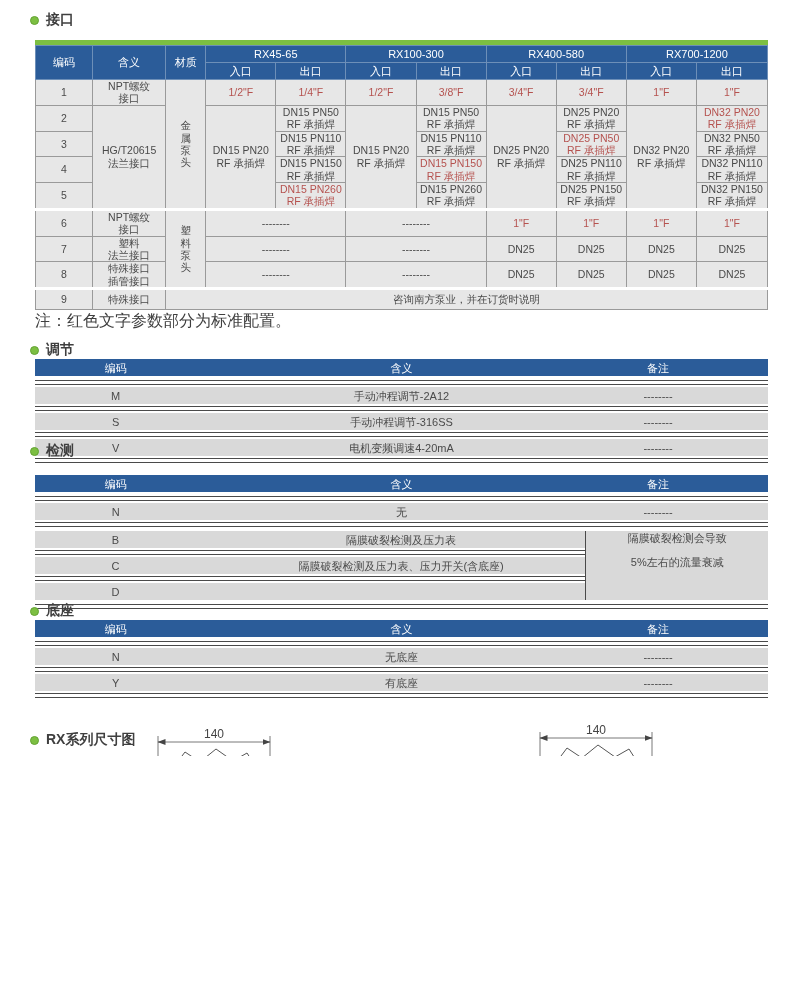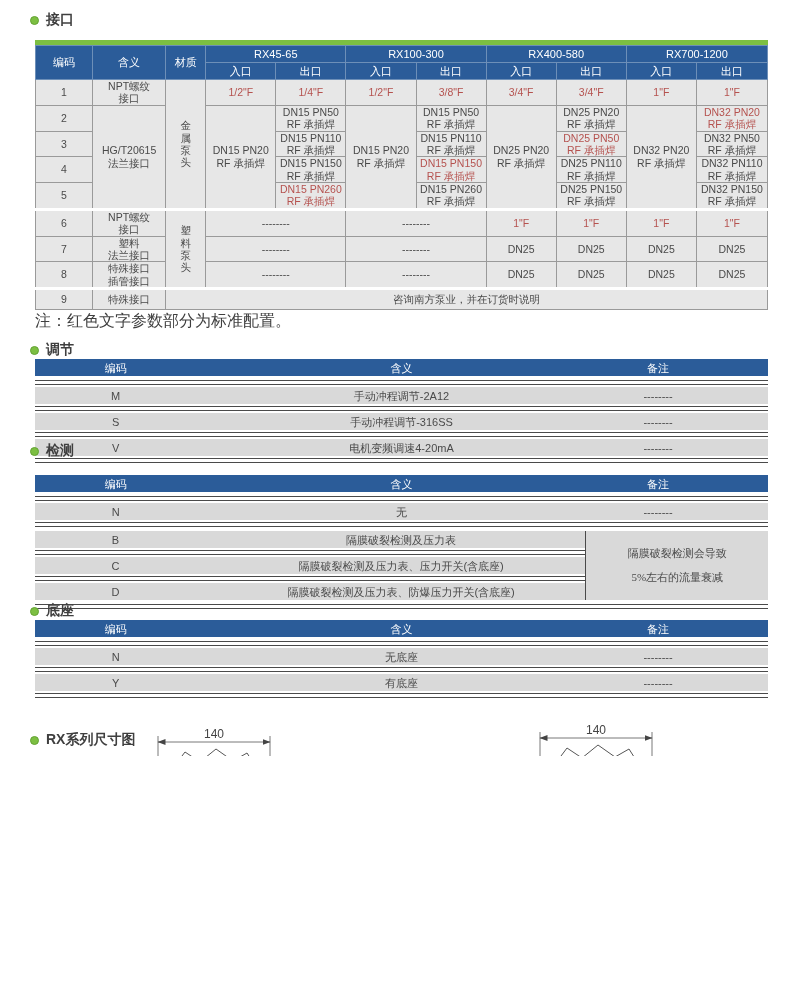--- a/index.html
+++ b/index.html
@@ -20,21 +20,21 @@
   
   .stable{position:absolute;left:35px;width:733px;}
   .shead{position:relative;background:var(--blue,#2b5c99);height:17px;color:#fff;font-size:11px;margin-bottom:4px;}
   .shead span,.srow span{position:absolute;top:50%;transform:translate(-50%,-50%);white-space:nowrap;}
   .dline{height:3px;border-top:1px solid var(--line-dark,#4a4a4a);border-bottom:1px solid var(--line-dark,#4a4a4a);margin:2px 0;}
   .srow{position:relative;background:var(--row-gray,#d9d9d9);height:17px;font-size:11px;color:#4a4a4a;margin:2px 0;}
   .c-code{left:11%;}.c-mean{left:50%;}.c-note{left:85%;}
   .c-code2{left:14.6%;}.c-mean2{left:66.5%;text-align:right;}
   .dwrap{display:flex;align-items:stretch;}
   .dleft{width:75.2%;}
-  .dmerge{width:24.8%;background:var(--row-gray,#d9d9d9);border-left:1px solid var(--line-dark,#4a4a4a);display:flex;flex-direction:column;justify-content:center;align-items:center;gap:9px;font-size:11px;color:#4a4a4a;margin:2px 0;font-family:Liberation Serif, serif;}
+  .dmerge{width:24.8%;background:var(--row-gray,#d9d9d9);border-left:1px solid var(--line-dark,#4a4a4a);display:flex;flex-direction:column;align-items:center;gap:9px;font-size:11px;color:#4a4a4a;margin:2px 0;}
   .note{position:absolute;left:35px;top:311px;font-size:16px;color:#3f3f3f;}
   
   .drawings{position:absolute;left:0;top:710px;width:800px;display:flex;padding-left:58px;gap:52px;box-sizing:border-box;}
   .drawblock{width:330px;display:flex;flex-direction:column;align-items:center;}
   svg text{font-family:"Liberation Sans","DejaVu Sans",sans-serif;}
 </style>
 </head>
 <body>
 
 <div class="page">
@@ -256,21 +256,20 @@
           <span class="c-mean2">隔膜破裂检测及压力表</span>
         </div>
         <div class="dline"></div>
         <div class="srow">
           <span class="c-code2">C</span>
           <span class="c-mean2">隔膜破裂检测及压力表、压力开关(含底座)</span>
         </div>
         <div class="dline"></div>
         <div class="srow">
           <span class="c-code2">D</span>
-          <span class="c-mean2">隔膜破裂检测及压力表、防爆压力开关(含底座)</span>
         </div>
       </div>
       <div class="dmerge">
         <div>隔膜破裂检测会导致</div>
         <div>5%左右的流量衰减</div>
       </div>
     </div>
     <div class="dline"></div>
   </div>
 

